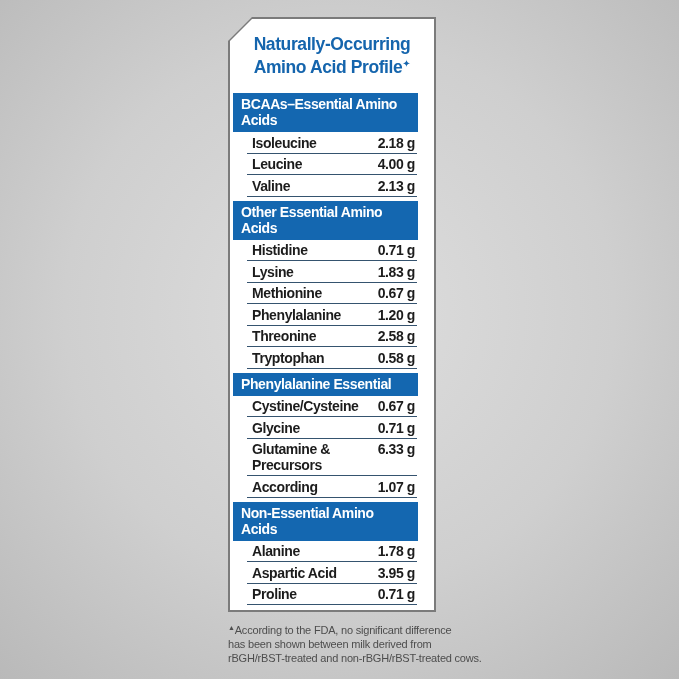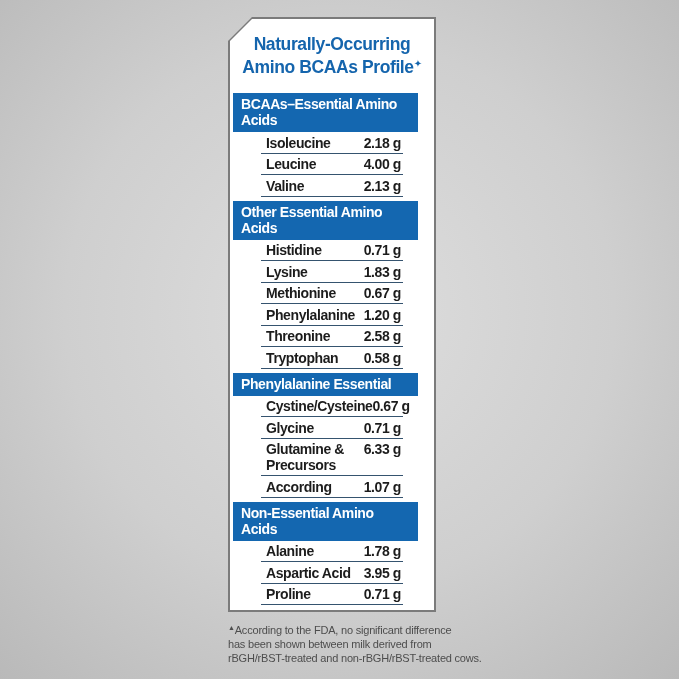--- a/index.html
+++ b/index.html
@@ -55,21 +55,21 @@
   .band{
     margin:4px 16px 0 3px;
     background:var(--band-blue);
     color:#ffffff;
     font-weight:bold;
     font-size:14px;
     letter-spacing:-0.4px;
     padding:3px 8px 4px 8px;
   }
   .band:first-of-type{margin-top:0;}
-  .rows{margin:0 31px;}
+  .rows{margin:0 17px;}
   .row{
     display:flex;
     justify-content:space-between;
     align-items:baseline;
     border-bottom:1.5px solid var(--line-navy);
     font-weight:bold;
     font-size:14px;
     letter-spacing:-0.4px;
     color:var(--text-dark);
     padding:2.5px 2px 2px 5px;
@@ -99,21 +99,21 @@
   .disclaimer .tri{font-size:7px; vertical-align:top; position:relative; top:1px;}
 </style>
 </head>
 <body>
 
 <div class="card-outer">
   <div class="card-inner">
 
     <div class="title">
       <span>Naturally-Occurring</span><br>
-      <span>Amino BCAAs Profile</span><sup>✦</sup>
+      <span>Amino Acid Profile</span><sup>✦</sup>
     </div>
 
     <div class="band">BCAAs–Essential Amino Acids</div>
     <div class="rows">
       <div class="row">
         <span>Isoleucine</span>
         <span class="val">2.18 g</span>
       </div>
       <div class="row">
         <span>Leucine</span>

